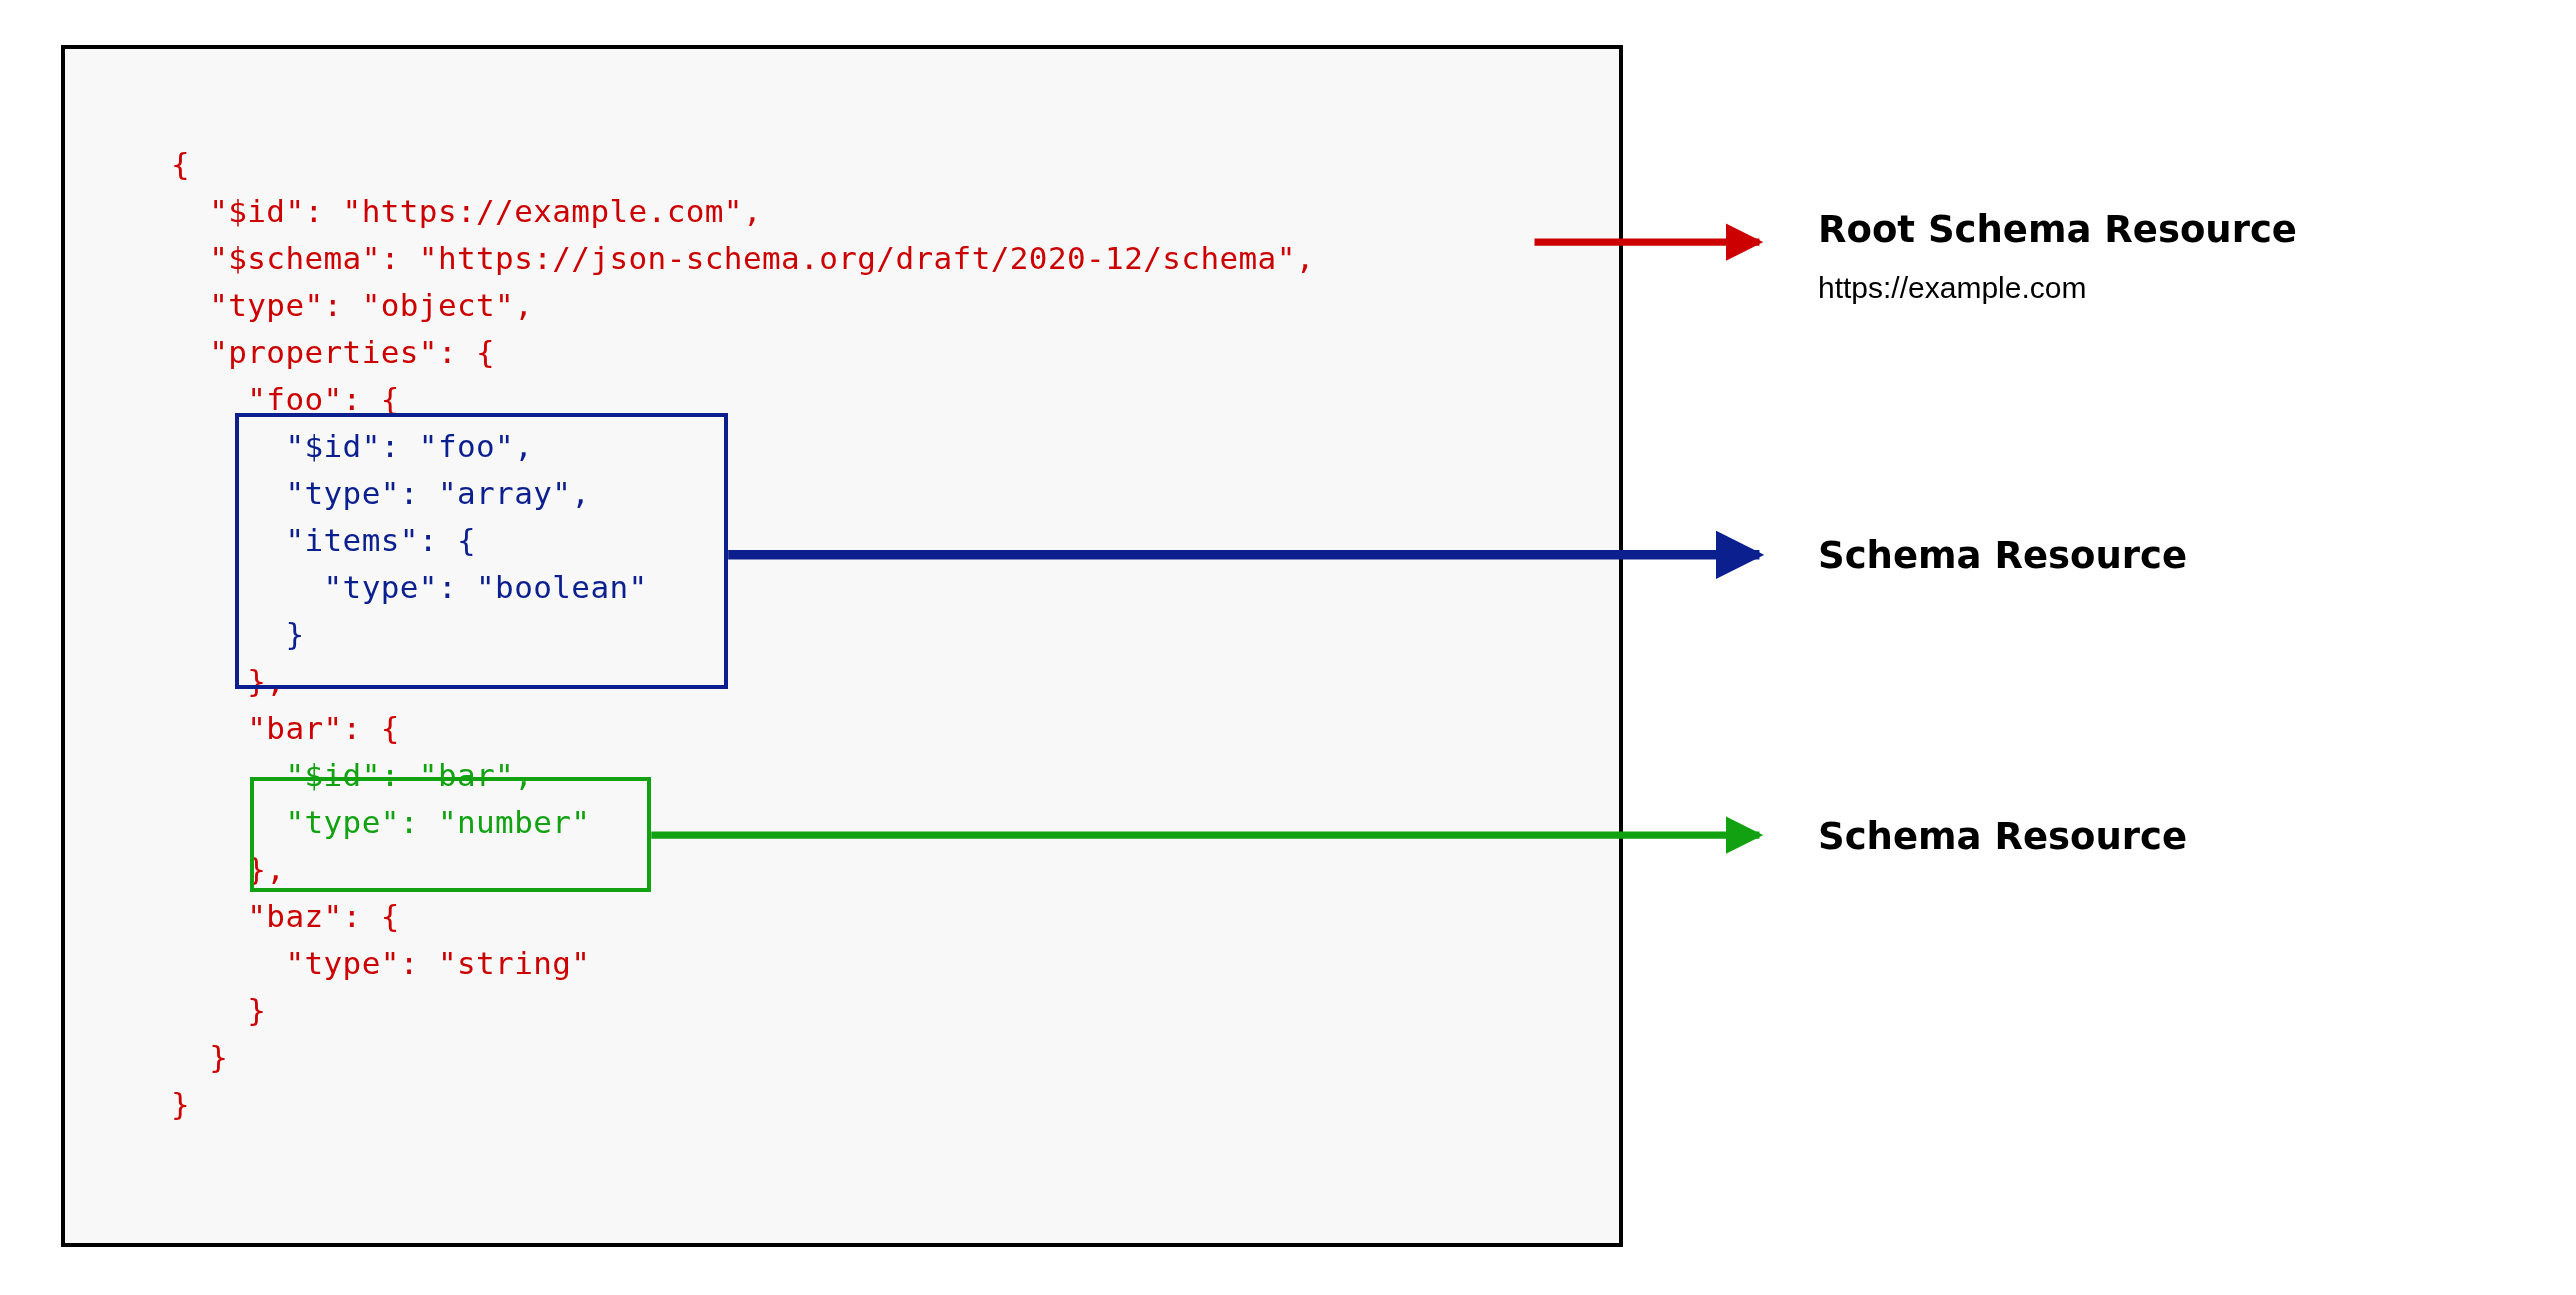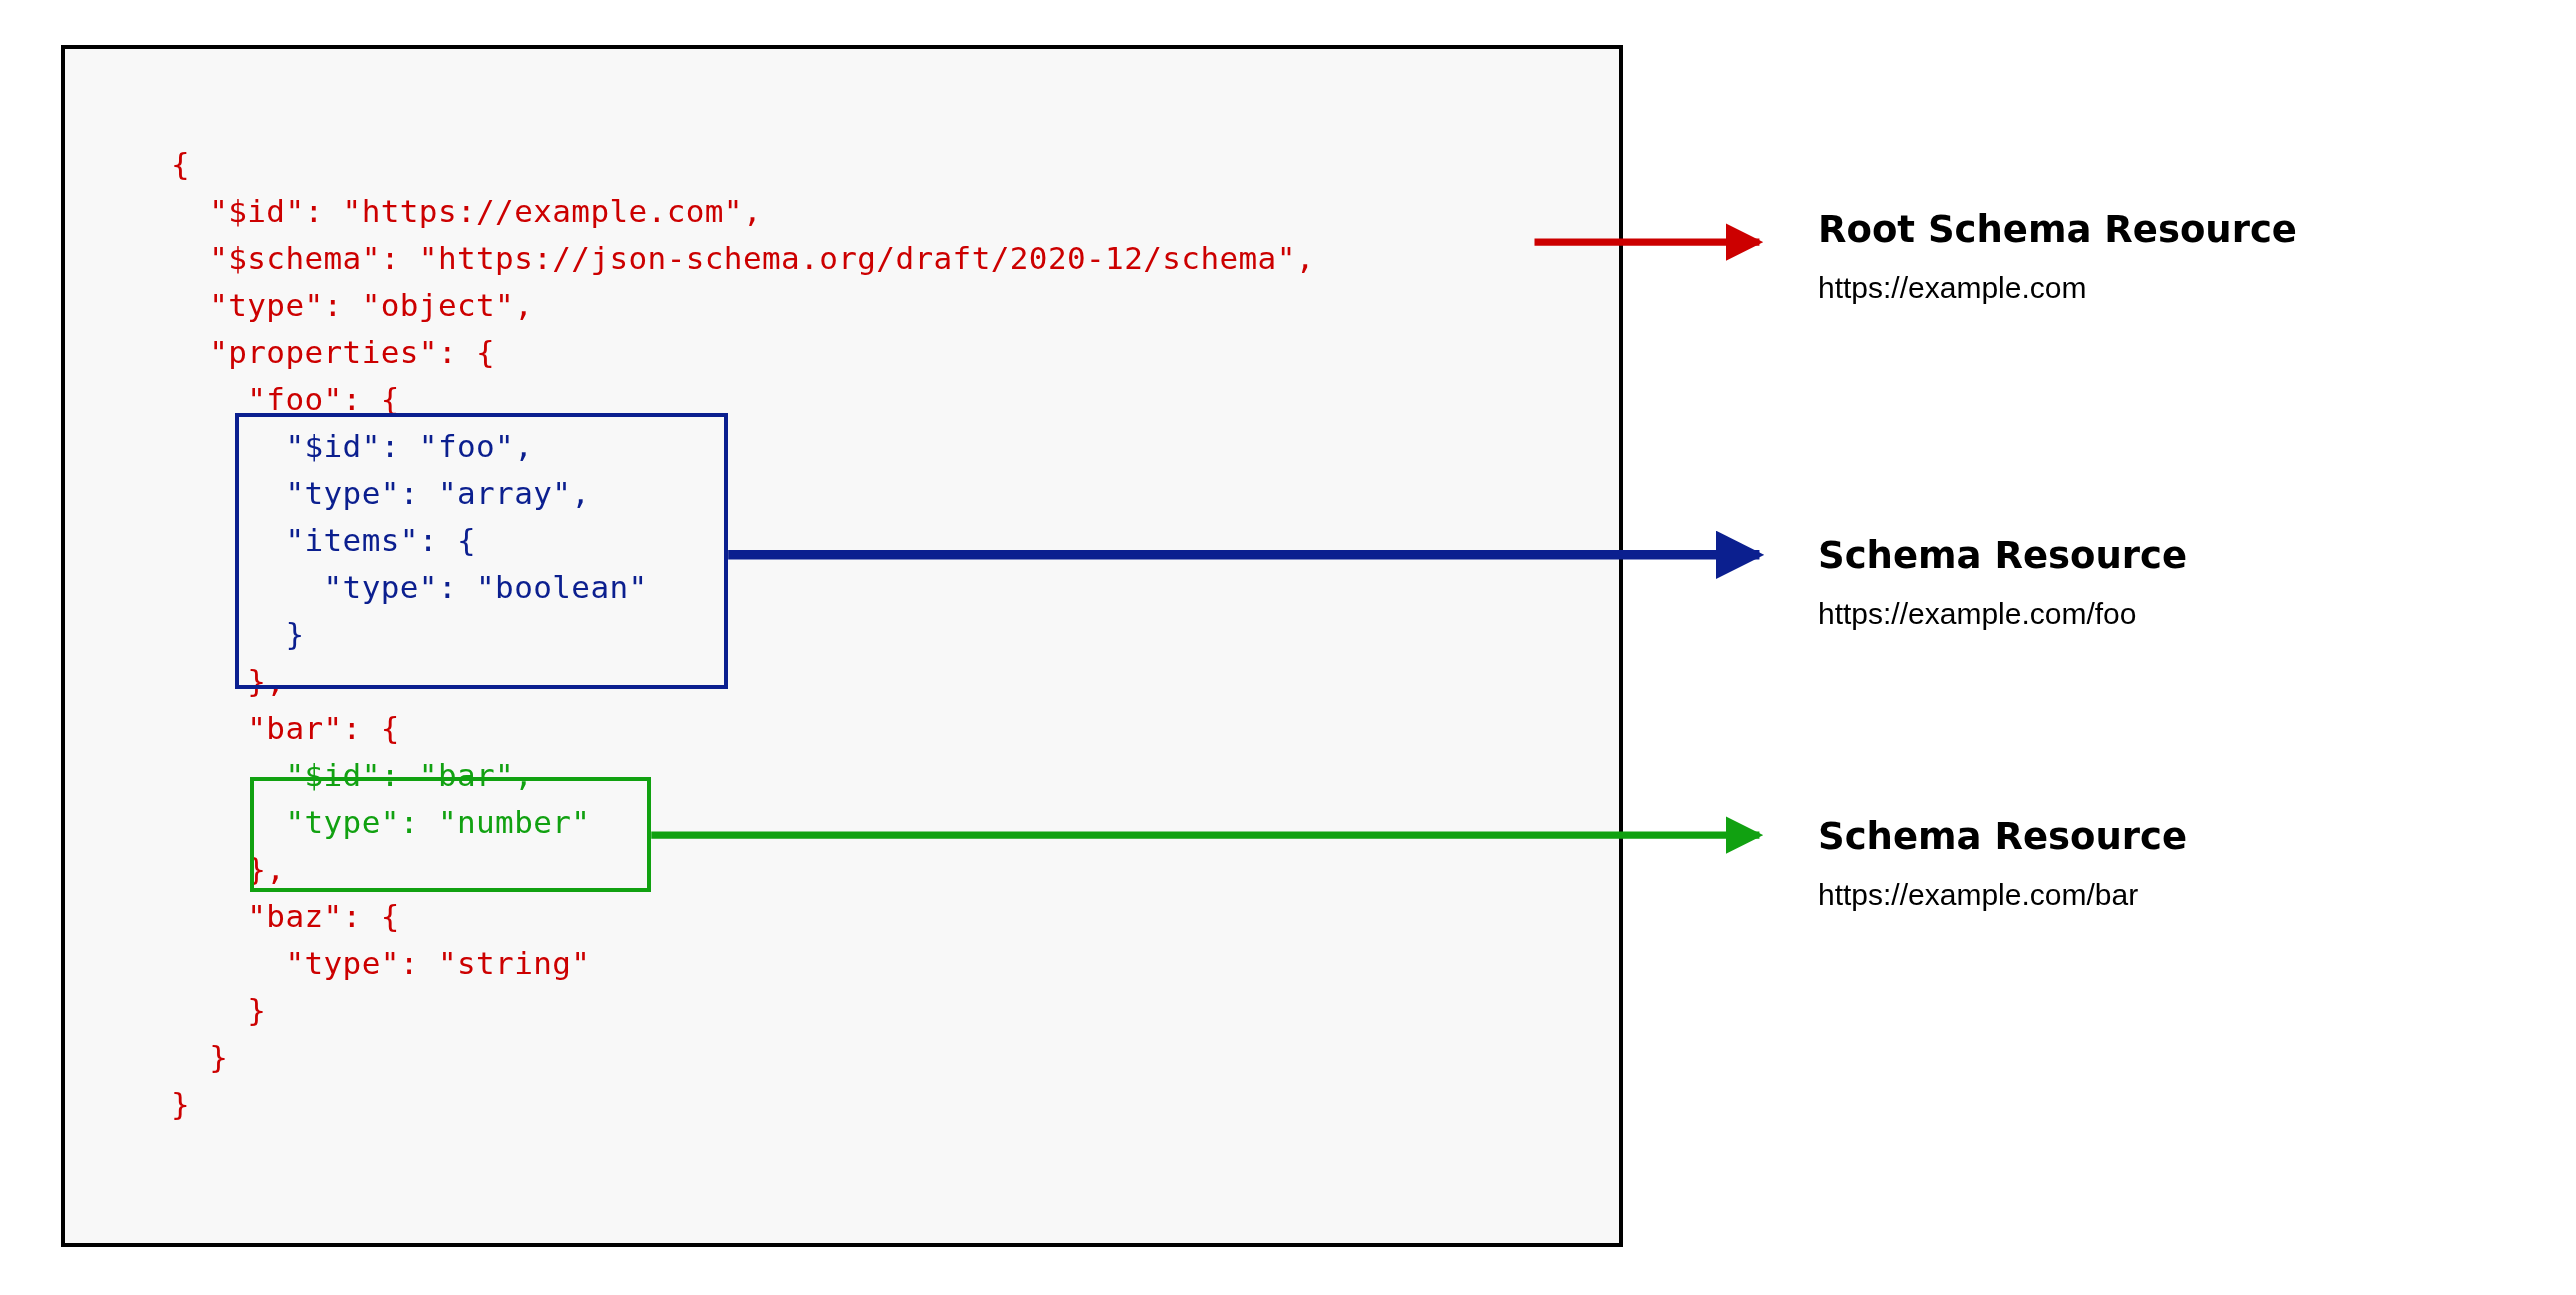--- a/index.html
+++ b/index.html
@@ -132,22 +132,20 @@
     <line x1="906" y1="1162" x2="2448" y2="1162" stroke="#11a111" stroke-width="10" marker-end="url(#ah-green)"></line>
   </svg>
 
   <div id="ann-root" class="annotation">
     <div class="ann-title">Root Schema Resource</div>
     <div class="ann-url">https://example.com</div>
   </div>
 
   <div id="ann-foo" class="annotation">
     <div class="ann-title">Schema Resource</div>
-    <div class="ann-url">https://example.com/foo</div>
   </div>
 
   <div id="ann-bar" class="annotation">
     <div class="ann-title">Schema Resource</div>
-    <div class="ann-url">https://example.com/bar</div>
   </div>
 
 </div>
 
 
 </body></html>

